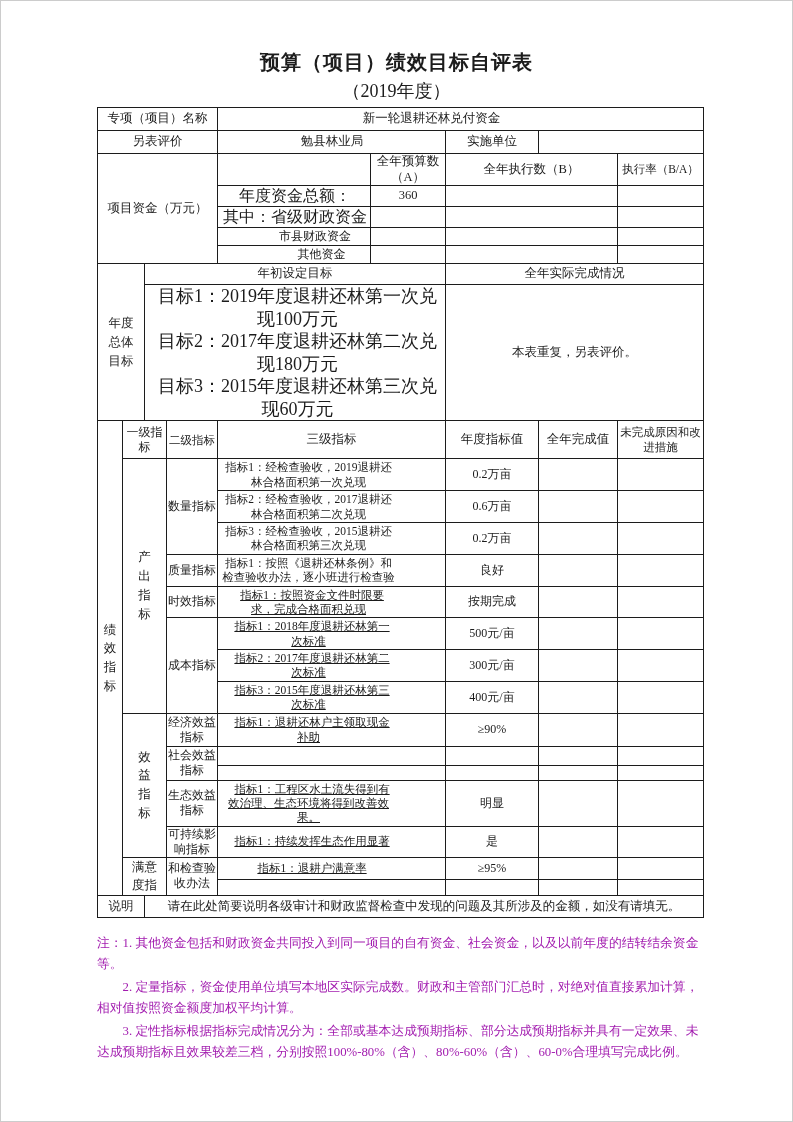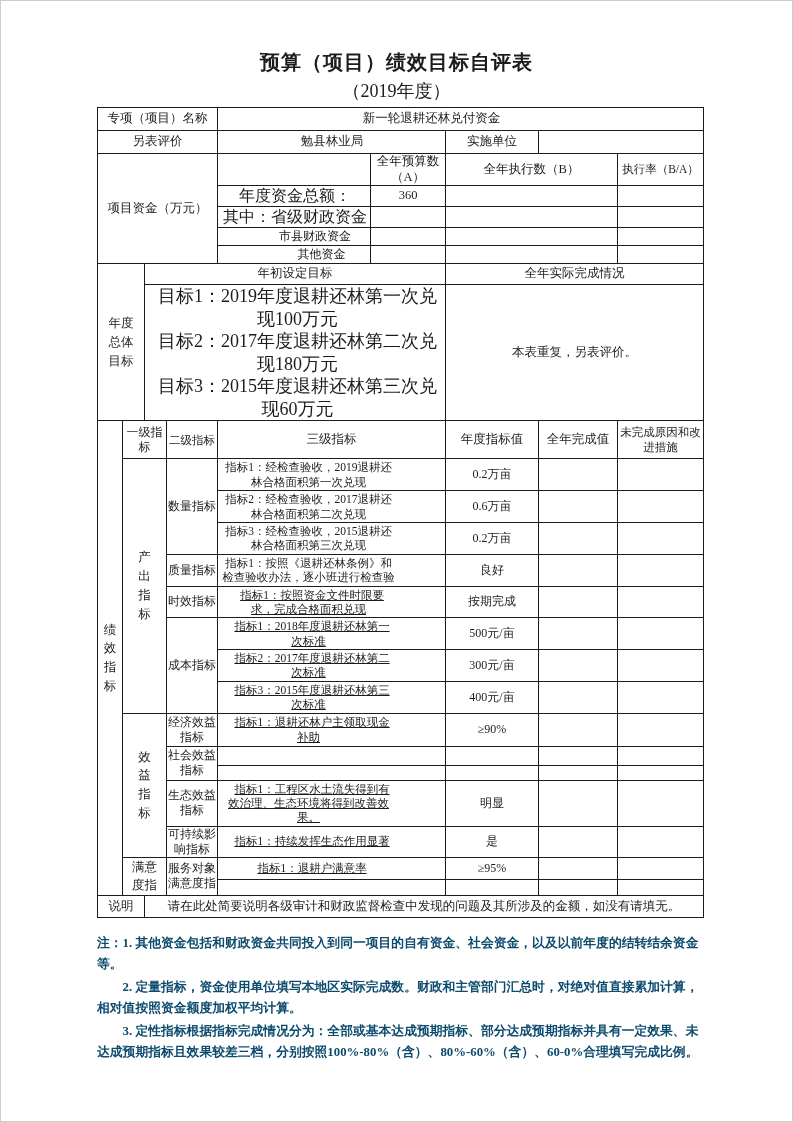--- a/index.html
+++ b/index.html
@@ -32,21 +32,21 @@
   .l3c{font-size:11.5px;text-align:center;padding:1px 50px 1px 4px !important;line-height:1.32;}
   .l3l{font-size:11.5px;text-align:left;text-indent:7px;padding:1px 50px 1px 4px !important;line-height:1.32;text-decoration:underline;}
   .l2c{font-size:12px;padding:0 !important;line-height:1.3;}
   .fs11{font-size:11.5px;}
   .nw{white-space:nowrap;padding:0 !important;}
   .vt{word-break:break-all;margin:0 auto;line-height:1.5;text-align:center;}
   .w1{width:1.1em;}
   .w2{width:2.2em;}
   .goals{text-align:left;font-size:18px;line-height:15.5px;padding-left:7px !important;}
   .val{font-size:12px;}
-  .foot{width:608px;margin:15px 0 0 96px;font-size:12.8px;line-height:21px;color:#0c4a6e;font-weight:bold;}
+  .foot{width:608px;margin:15px 0 0 96px;font-size:12.8px;line-height:21px;color:#a21caf;}
   .foot p{margin:0;}
   .foot p.ind{text-indent:2em;margin-top:2px;}
 </style>
 </head>
 <body>
 
 <div class="page">
 
   <h1 class="title">预算（项目）绩效目标自评表</h1>
   <div class="subtitle">（2019年度）</div>
@@ -234,21 +234,21 @@
       <td colspan="2" class="l3l">指标1：持续发挥生态作用显著</td>
       <td class="val">是</td>
       <td></td>
       <td></td>
     </tr>
 
     <tr style="height:22px">
       <td colspan="2" rowspan="2">
         <div class="vt w2">满意度指</div>
       </td>
-      <td rowspan="2" class="l2c">服务对象满意度指</td>
+      <td rowspan="2" class="l2c">和检查验收办法</td>
       <td colspan="2" class="l3l">指标1：退耕户满意率</td>
       <td class="val">≥95%</td>
       <td></td>
       <td></td>
     </tr>
     <tr style="height:16px">
       <td colspan="2" class="l3l"></td>
       <td class="val"></td>
       <td></td>
       <td></td>

